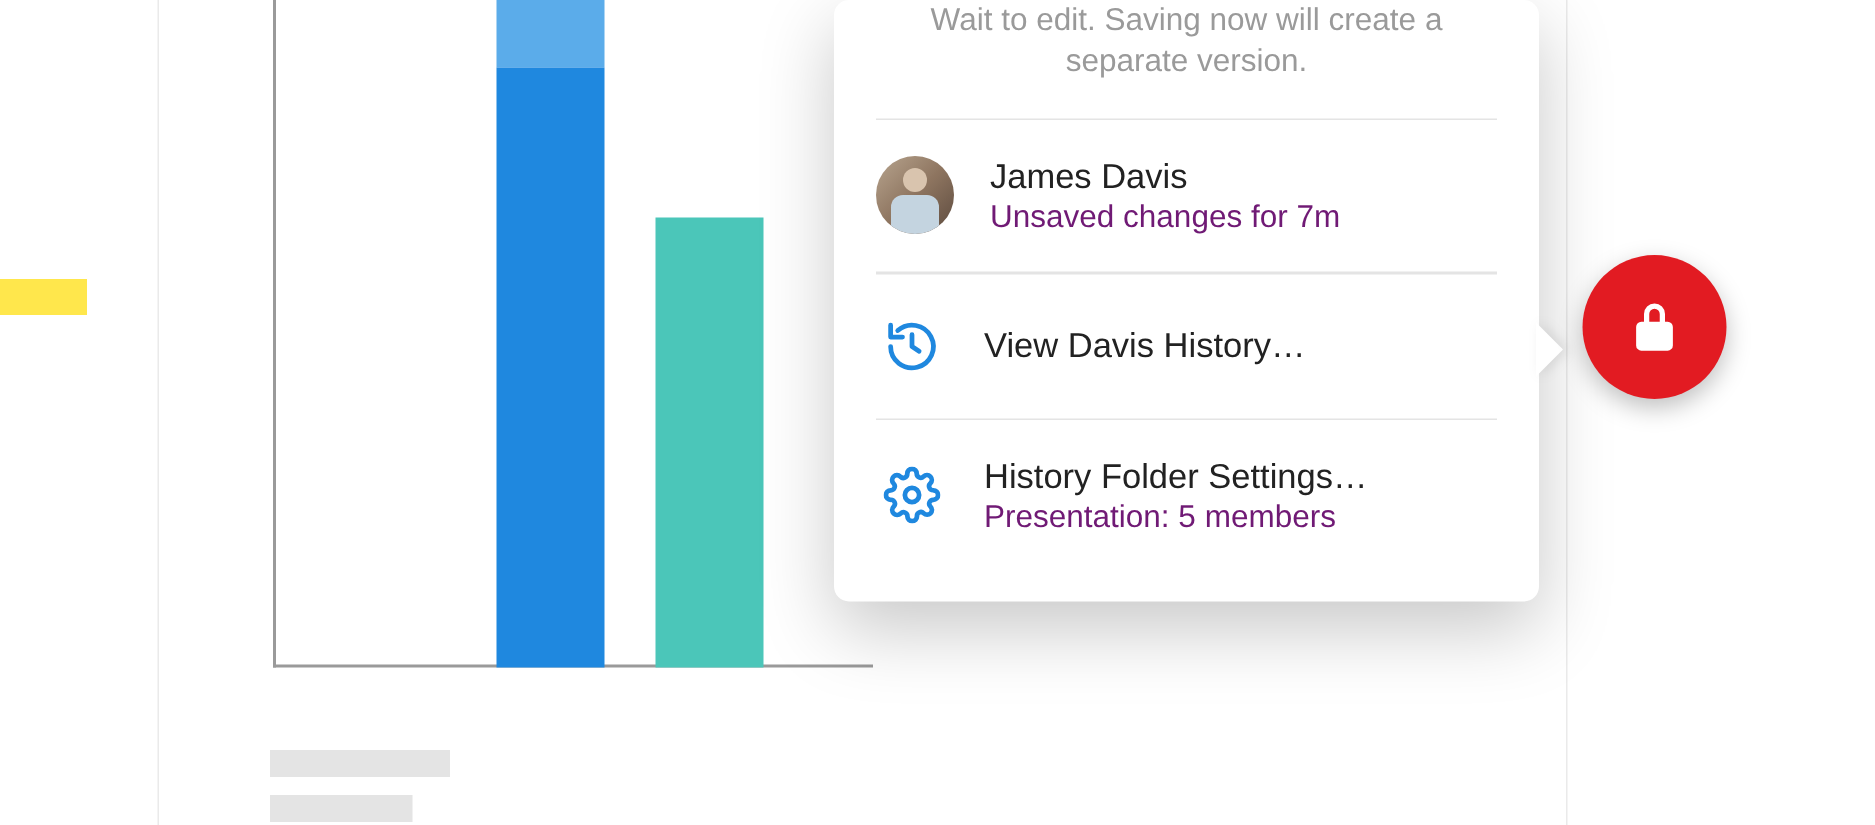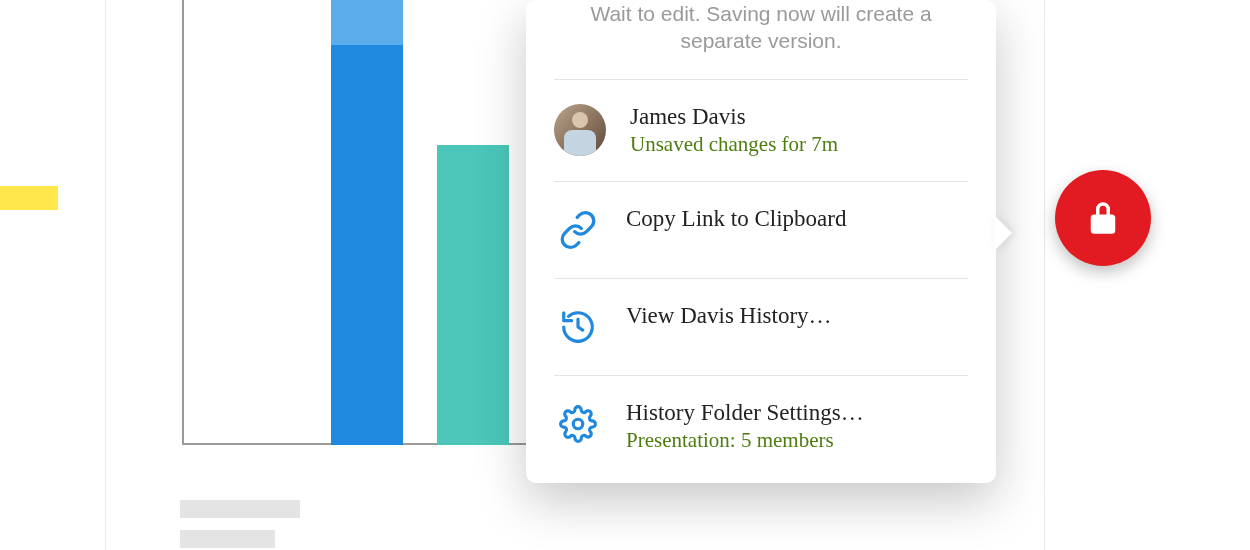--- a/index.html
+++ b/index.html
@@ -73,46 +73,45 @@
       position: absolute;
       background: #e4e4e4;
       height: 18px;
     }
     .ph1 { left: 74px; top: 500px; width: 120px; }
     .ph2 { left: 74px; top: 530px; width: 95px; }
 
     
     .popover {
       position: absolute;
-      left: 526px;
+      left: 556px;
       top: 0;
       width: 470px;
       background: #fff;
       border-radius: 10px;
       box-shadow: 0 18px 50px rgba(0,0,0,0.22);
-      padding-bottom: 6px;
+      padding-bottom: 20px;
     }
     .pop-header {
       padding: 0 40px 24px;
       text-align: center;
       color: #9a9a9a;
       font-size: 21px;
       line-height: 1.3;
     }
     .divider {
       height: 1px;
       background: #e4e4e4;
       margin: 0 28px;
     }
     .row {
       display: flex;
-      align-items: flex-start;
+      align-items: center;
       padding: 24px 28px;
       gap: 24px;
-      font-family: Liberation Serif, serif;
     }
     .row .icon-slot {
       width: 48px;
       height: 48px;
       display: flex;
       align-items: center;
       justify-content: center;
       flex-shrink: 0;
     }
     .avatar {
@@ -135,21 +134,21 @@
     .avatar::before{
       content:"";
       position:absolute;
       left:10px; top:26px;
       width:32px; height:30px;
       border-radius:8px 8px 0 0;
       background:#c4d4e0;
     }
     .row-text { display: flex; flex-direction: column; gap: 2px; }
     .row-title { font-size: 23px; color: #222; font-weight: 400; }
-    .row-sub   { font-size: 21px; color: #4d7c0f; }
+    .row-sub   { font-size: 21px; color: #701a75; }
 
     
     .pointer {
       position: absolute;
       right: -16px;
       top: 215px;
       width: 0; height: 0;
       border-top: 18px solid transparent;
       border-bottom: 18px solid transparent;
       border-left: 18px solid #fff;
@@ -204,31 +203,20 @@
 
   <div class="row">
     <div class="avatar"></div>
     <div class="row-text">
       <span class="row-title">James Davis</span>
       <span class="row-sub">Unsaved changes for 7m</span>
     </div>
   </div>
   <div class="divider"></div>
 
-  <div class="row">
-    <div class="icon-slot">
-      <svg width="40" height="40" viewBox="0 0 24 24" fill="none" stroke="#1f88df" stroke-width="2" stroke-linecap="round" stroke-linejoin="round">
-        <path d="M10 13a5 5 0 0 0 7.07 0l3-3a5 5 0 0 0-7.07-7.07l-1.5 1.5"></path>
-        <path d="M14 11a5 5 0 0 0-7.07 0l-3 3a5 5 0 0 0 7.07 7.07l1.5-1.5"></path>
-      </svg>
-    </div>
-    <div class="row-text">
-      <span class="row-title">Copy Link to Clipboard</span>
-    </div>
-  </div>
   <div class="divider"></div>
 
   <div class="row">
     <div class="icon-slot">
       <svg width="38" height="38" viewBox="0 0 24 24" fill="none" stroke="#1f88df" stroke-width="2" stroke-linecap="round" stroke-linejoin="round">
         <path d="M3 12a9 9 0 1 0 3-6.7"></path>
         <polyline points="3 3 3 8 8 8"></polyline>
         <polyline points="12 7 12 12 15 14"></polyline>
       </svg>
     </div>

